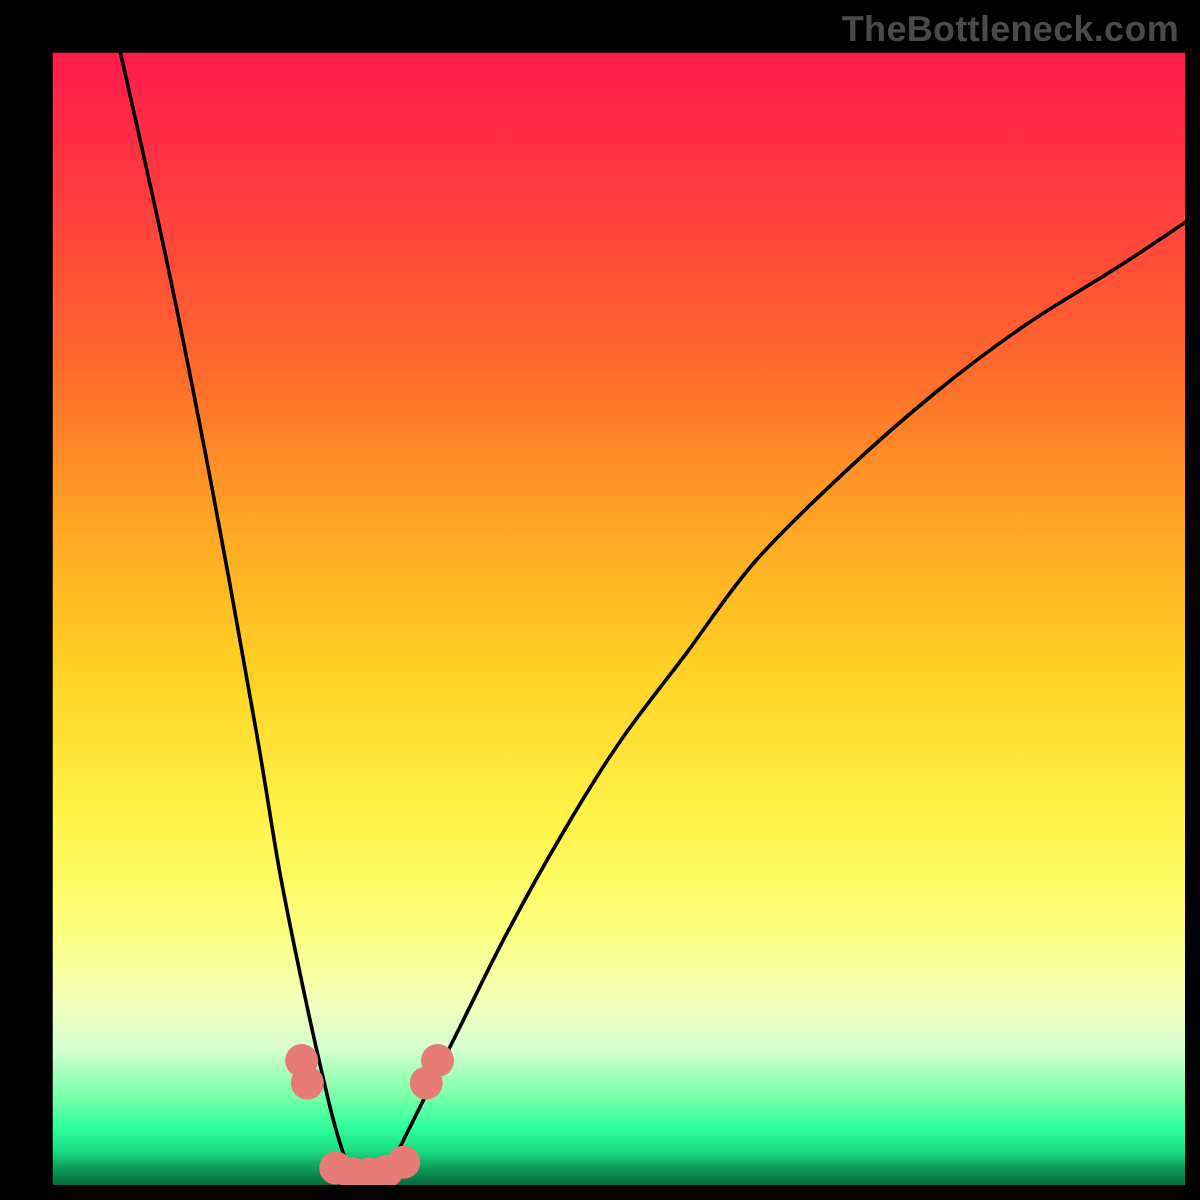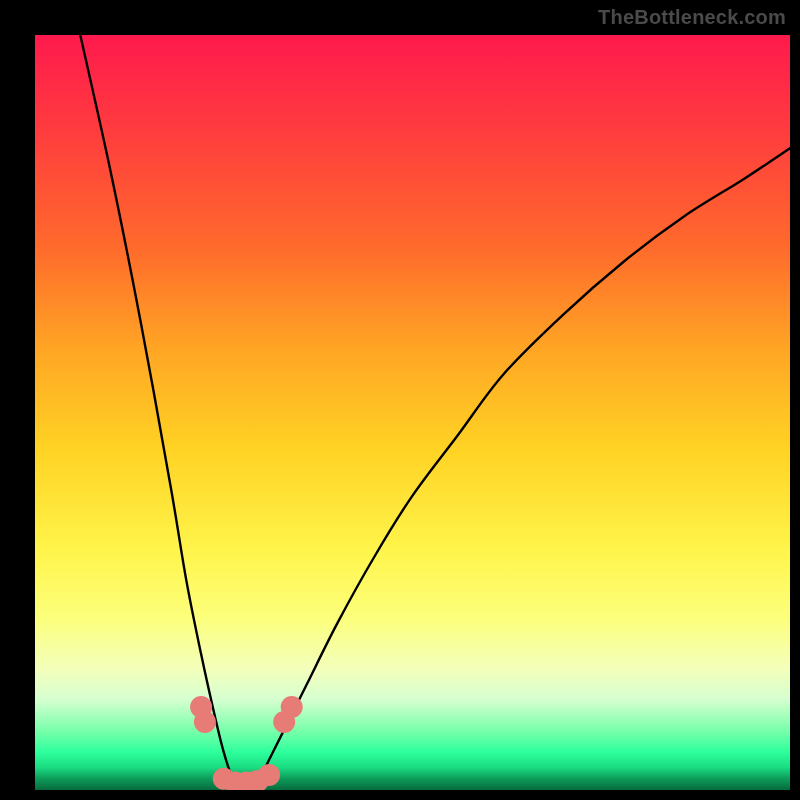--- a/index.html
+++ b/index.html
@@ -43,21 +43,21 @@
       #1bdc82 97%,
       #0d9c5a 98.5%,
       #066b3d 100%
     );
   }
   .watermark {
     position: absolute;
     top: 6px;
     right: 14px;
     color: #4a4a4a;
-    font-size: 20px;
+    font-size: 24px;
     font-weight: 600;
     letter-spacing: 0.2px;
     user-select: none;
   }
   svg.curve {
     position: absolute;
     inset: 0;
   }
 </style>
 </head>

